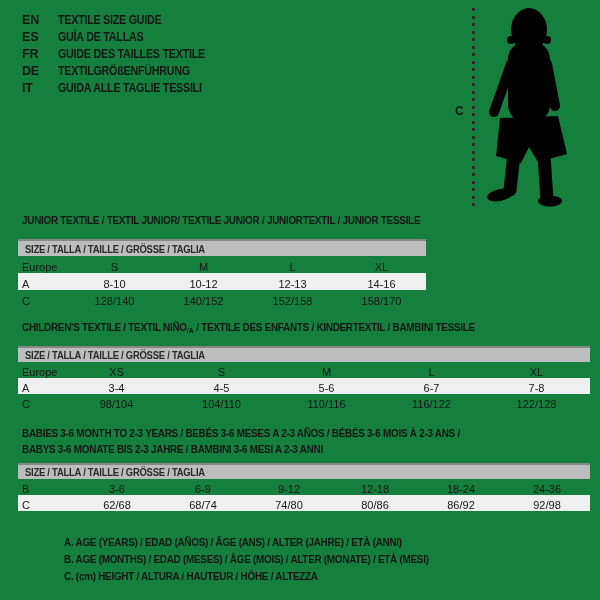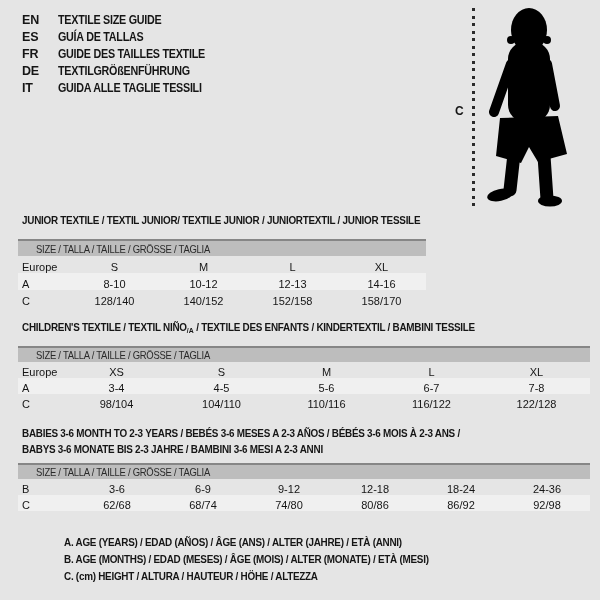--- a/index.html
+++ b/index.html
@@ -1,16 +1,16 @@
 <!DOCTYPE html>
 <html><head>
 <meta charset="utf-8">
 <style>
   html,body{margin:0;padding:0;background:#fff;}
-  #page{position:relative;width:600px;height:600px;background:#e5e5e5;
+  #page{position:relative;width:600px;height:600px;background:#15803d;
         font-family:"Liberation Sans",sans-serif;color:#151515;overflow:hidden;}
 
   .cond{transform:scaleX(0.86);transform-origin:0 50%;white-space:nowrap;letter-spacing:-0.3px;display:inline-block;}
 
   
   .lang-block{position:absolute;left:22px;top:12px;}
   .lang-row{display:flex;height:16.8px;align-items:center;}
   .lang-code{width:36px;font-weight:bold;font-size:12.5px;letter-spacing:-0.2px;}
   .lang-title{font-weight:bold;font-size:12.5px;}
 
@@ -20,21 +20,21 @@
   .height-label{position:absolute;left:455px;top:104px;font-weight:bold;font-size:12px;}
   .baby-svg{position:absolute;left:484px;top:6px;}
 
   
   .section-title{position:absolute;left:22px;font-weight:bold;font-size:11.5px;}
   .two-line .line{display:block;height:16px;}
   .sub{font-size:8px;vertical-align:-2px;letter-spacing:0;}
 
   .tbl{position:absolute;left:18px;}
   .tbl-head{background:#bdbdbd;border-top:2px solid #868686;box-sizing:border-box;
-            display:flex;align-items:center;padding-left:18px;font-size:11px;color:#2a2a2a;}
+            display:flex;align-items:center;padding-left:7px;font-size:11px;color:#2a2a2a;font-weight:bold;}
   .trow{display:flex;align-items:flex-end;font-size:11px;}
   .trow.alt{background:#f0f0f0;}
   .tlabel{padding-left:4px;box-sizing:border-box;}
   .tcell{text-align:center;}
 
   .t-junior{width:408px;}
   .t-junior .tbl-head{height:17px;width:408px;}
   .t-junior .trow{height:17px;}
   .t-junior .tlabel{width:52px;}
   .t-junior .tcell{width:89px;}

